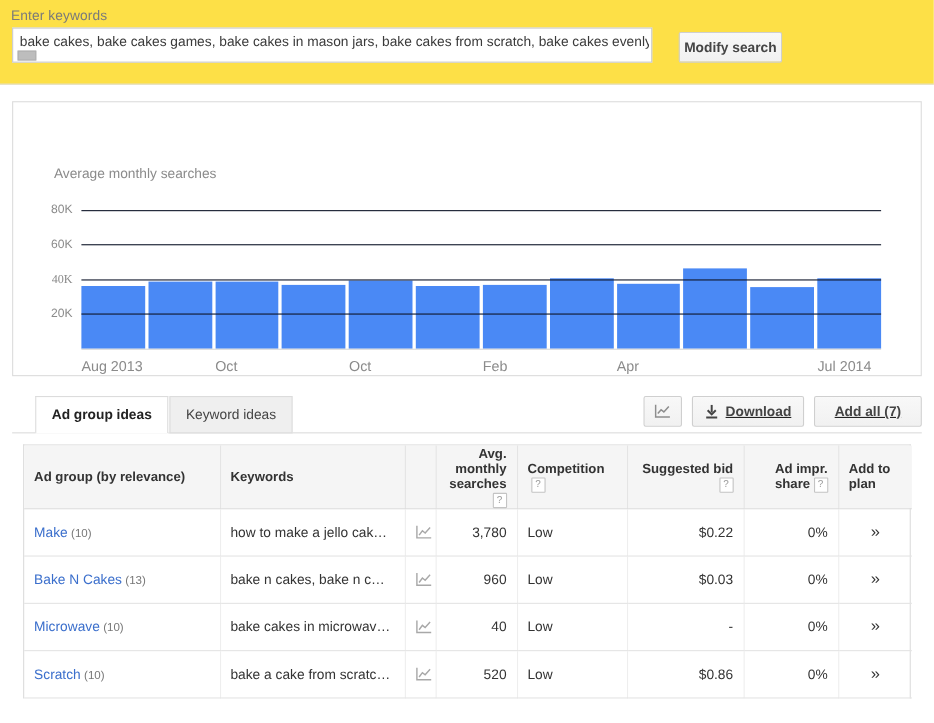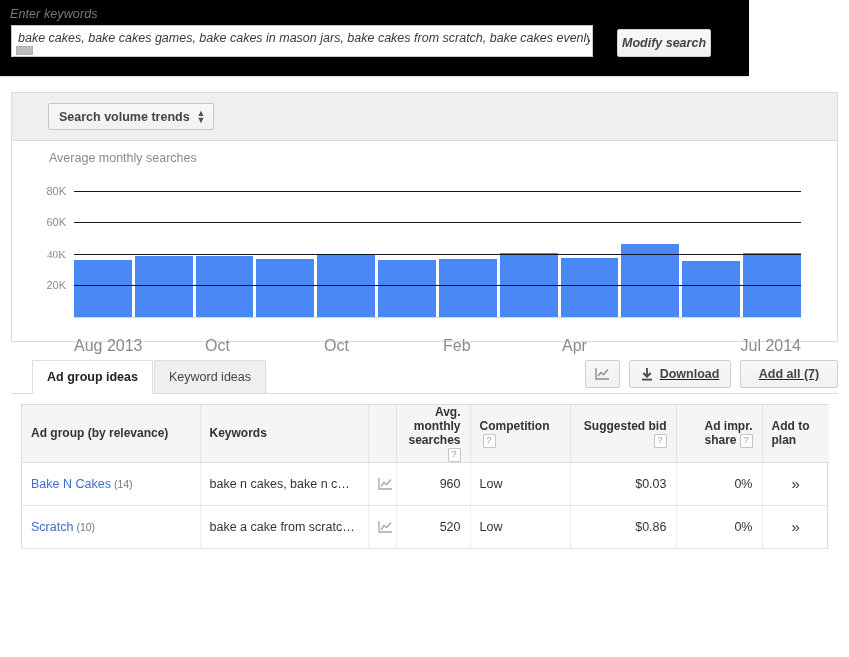--- a/index.html
+++ b/index.html
@@ -14,25 +14,24 @@
     width: 849px;
     height: 657px;
     overflow: hidden;
     background: #fff;
   }
 
   
   .search-region {
     position: absolute;
     left: 0; top: 0;
-    width: 749px;
+    width: 849px;
     height: 76px;
-    background: #000000;
+    background: #fde047;
     border-bottom: 1px solid #e0e0e0;
-    font-style: italic;
   }
   .kw-label {
     position: absolute;
     left: 10px; top: 7px;
     font-size: 12.5px;
     color: #7a7a7a;
     letter-spacing: .1px;
   }
   .kw-box {
     position: absolute;
@@ -179,23 +178,23 @@
   .xaxis {
     position: absolute;
     left: 62px; top: 176px;
     width: 727px;
     height: 22px;
     display: flex;
     gap: 3px;
   }
   .xcell {
     flex: 1 1 0;
-    font-size: 16px;
+    font-size: 13px;
     color: #8b8b8b;
-    padding-top: 20px;
+    padding-top: 8px;
     white-space: nowrap;
   }
 
   
   .tabs-row {
     position: absolute;
     left: 11px; top: 360px;
     width: 827px;
     height: 34px;
     border-bottom: 1px solid #dcdcdc;
@@ -342,29 +341,20 @@
   <div class="search-region">
     <div class="kw-label">Enter keywords</div>
     <div class="kw-box">
       <div class="kw-text">bake cakes, bake cakes games, bake cakes in mason jars, bake cakes from scratch, bake cakes evenly,</div>
       <div class="kw-handle"></div>
     </div>
     <div class="btn modify-search">Modify search</div>
   </div>
 
   <div class="chart-panel">
-    <div class="chart-head">
-      <div class="trend-select">
-        <span>Search volume trends</span>
-        <span class="updown">
-            <span>▲</span>
-            <span>▼</span>
-          </span>
-      </div>
-    </div>
 
     <div class="chart-area">
       <div class="chart-title">Average monthly searches</div>
       <div class="plot" id="plot">
         <div class="bars" id="bars">
             <div class="bar" title="Aug 2013" style="height: 56.8px; background: rgb(74, 137, 245);"></div>
             <div class="bar" title="Sep 2013" style="height: 60.7444px; background: rgb(74, 137, 245);"></div>
             <div class="bar" title="Oct 2013" style="height: 60.7444px; background: rgb(74, 137, 245);"></div>
             <div class="bar" title="Nov 2013" style="height: 57.5889px; background: rgb(74, 137, 245);"></div>
             <div class="bar" title="Dec 2013" style="height: 62.3222px; background: rgb(74, 137, 245);"></div>
@@ -449,31 +439,61 @@
           <th class="th-left"></th>
           <th class="th-right"><span>Avg. monthly searches</span><span class="help">?</span></th>
           <th class="th-left"><span>Competition</span><span class="help">?</span></th>
           <th class="th-right"><span>Suggested bid</span><span class="help">?</span></th>
           <th class="th-right"><span>Ad impr. share</span><span class="help">?</span></th>
           <th class="th-left"><span>Add to plan</span></th>
         </tr>
       </thead>
       <tbody id="tbody">
           <tr>
-            <td><span class="grp-link">Bake N Cakes</span><span class="grp-count">(14)</span></td>
+            <td><span class="grp-link">Make</span><span class="grp-count">(10)</span></td>
+            <td>
+              <div class="kw-cell">how to make a jello cak…</div>
+            </td>
+            <td><span class="trend-icon"><svg width="15" height="14" viewBox="0 0 15 14" aria-hidden="true">
+                  <path d="M1 1 L1 12 L14 12" stroke="#a8a8a8" stroke-width="1.3" fill="none"></path>
+                  <path d="M3 9.5 L6 5.5 L8.5 7.5 L13 2.5" stroke="#a8a8a8" stroke-width="1.3" fill="none"></path>
+                </svg></span></td>
+            <td class="num">3,780</td>
+            <td>Low</td>
+            <td class="num">$0.22</td>
+            <td class="num">0%</td>
+            <td class="chev">»</td>
+          </tr>
+          <tr>
+            <td><span class="grp-link">Bake N Cakes</span><span class="grp-count">(13)</span></td>
             <td>
               <div class="kw-cell">bake n cakes, bake n c…</div>
             </td>
             <td><span class="trend-icon"><svg width="15" height="14" viewBox="0 0 15 14" aria-hidden="true">
                   <path d="M1 1 L1 12 L14 12" stroke="#a8a8a8" stroke-width="1.3" fill="none"></path>
                   <path d="M3 9.5 L6 5.5 L8.5 7.5 L13 2.5" stroke="#a8a8a8" stroke-width="1.3" fill="none"></path>
                 </svg></span></td>
             <td class="num">960</td>
             <td>Low</td>
             <td class="num">$0.03</td>
+            <td class="num">0%</td>
+            <td class="chev">»</td>
+          </tr>
+          <tr>
+            <td><span class="grp-link">Microwave</span><span class="grp-count">(10)</span></td>
+            <td>
+              <div class="kw-cell">bake cakes in microwav…</div>
+            </td>
+            <td><span class="trend-icon"><svg width="15" height="14" viewBox="0 0 15 14" aria-hidden="true">
+                  <path d="M1 1 L1 12 L14 12" stroke="#a8a8a8" stroke-width="1.3" fill="none"></path>
+                  <path d="M3 9.5 L6 5.5 L8.5 7.5 L13 2.5" stroke="#a8a8a8" stroke-width="1.3" fill="none"></path>
+                </svg></span></td>
+            <td class="num">40</td>
+            <td>Low</td>
+            <td class="num">-</td>
             <td class="num">0%</td>
             <td class="chev">»</td>
           </tr>
           <tr>
             <td><span class="grp-link">Scratch</span><span class="grp-count">(10)</span></td>
             <td>
               <div class="kw-cell">bake a cake from scratc…</div>
             </td>
             <td><span class="trend-icon"><svg width="15" height="14" viewBox="0 0 15 14" aria-hidden="true">
                   <path d="M1 1 L1 12 L14 12" stroke="#a8a8a8" stroke-width="1.3" fill="none"></path>

